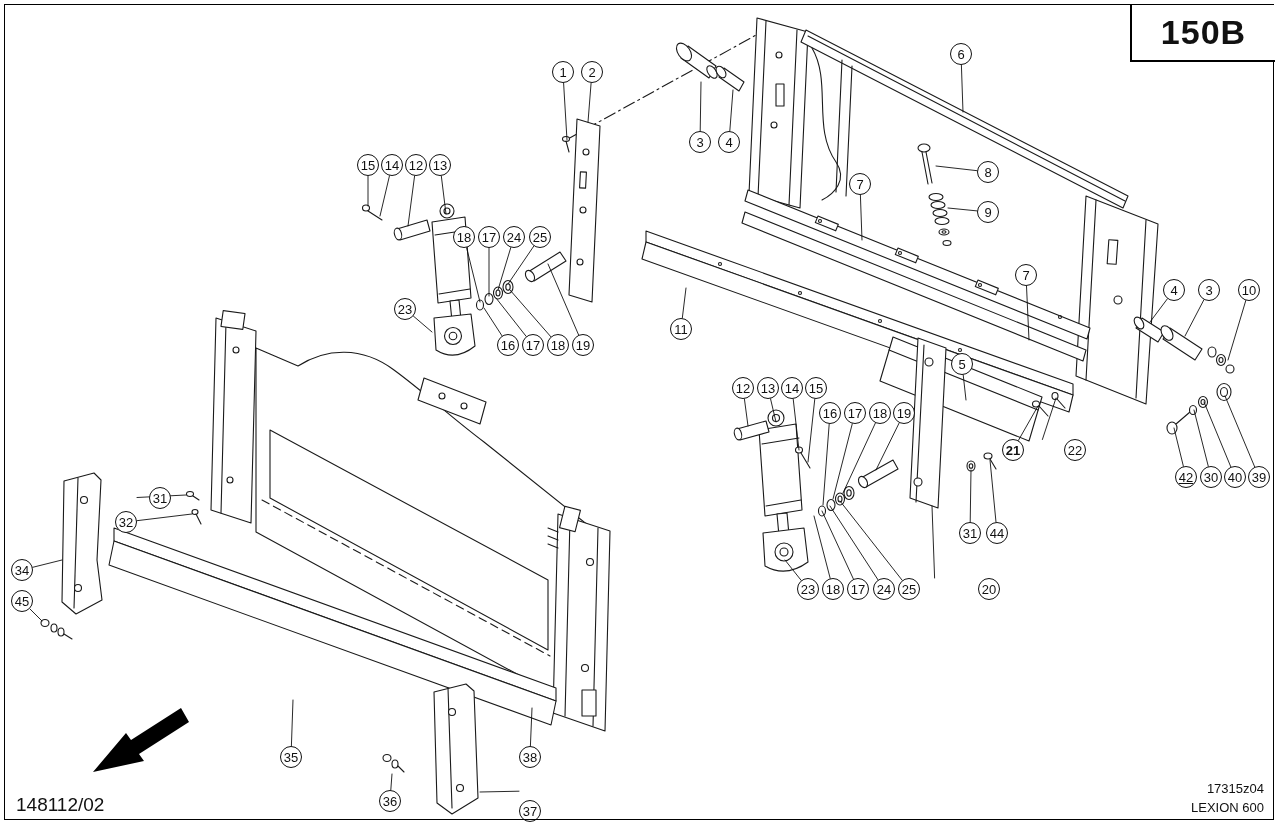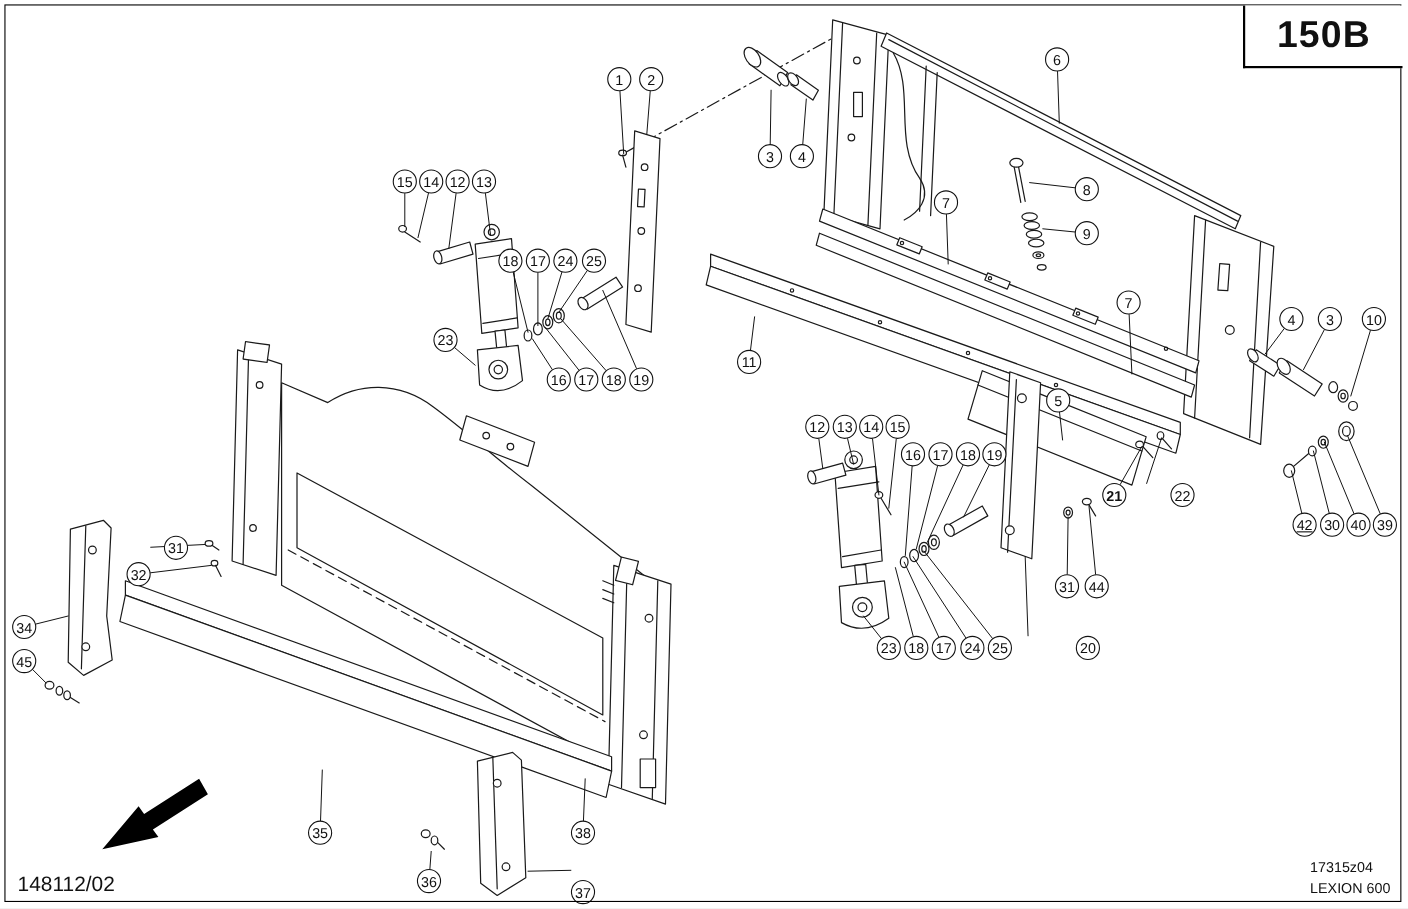--- a/index.html
+++ b/index.html
@@ -11,21 +11,21 @@
   #callout-layer{position:absolute;left:0;top:0;width:1280px;height:826px;pointer-events:none;}
   .callout{position:absolute;width:22px;height:22px;border:1.4px solid #111;border-radius:50%;
            background:#fff;display:flex;align-items:center;justify-content:center;
            font-size:13px;line-height:1;color:#111;box-sizing:border-box;}
   .leader{stroke:#111;stroke-width:0.9;fill:none;}
   .code-box{position:absolute;right:5px;top:5px;width:145px;height:57px;
             border-left:2.5px solid #000;border-bottom:2.5px solid #000;background:#fff;
             display:flex;align-items:center;justify-content:center;box-sizing:border-box;}
   .code-box span{font-size:34px;font-weight:bold;letter-spacing:1px;}
   .doc-number{position:absolute;left:16px;bottom:10px;font-size:19px;}
-  .footer-right{position:absolute;right:16px;bottom:8px;text-align:left;font-size:13px;line-height:1.45;}
+  .footer-right{position:absolute;right:16px;bottom:8px;text-align:right;font-size:13px;line-height:1.45;}
 </style>
 </head>
 <body>
 
 <div class="page">
 
   <svg class="drawing" viewBox="0 0 1280 826">
     <g stroke="#1a1a1a" stroke-width="1.1" fill="none" stroke-linejoin="round" stroke-linecap="round">
 
       <line x1="566" y1="140" x2="758" y2="34" stroke-dasharray="12 4 2 4"></line>

